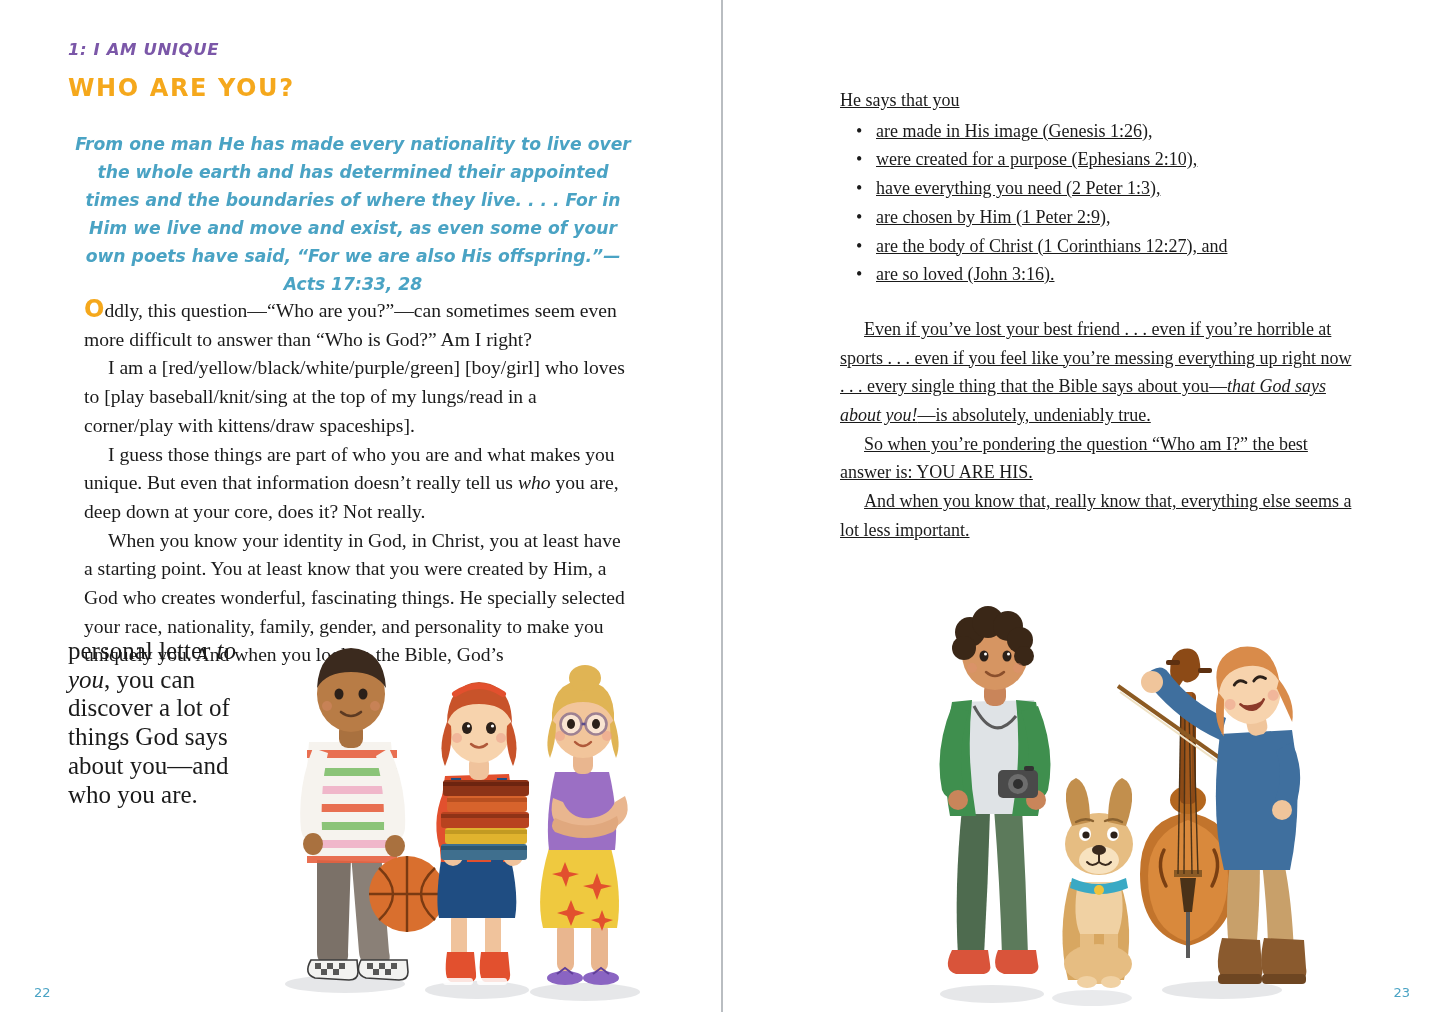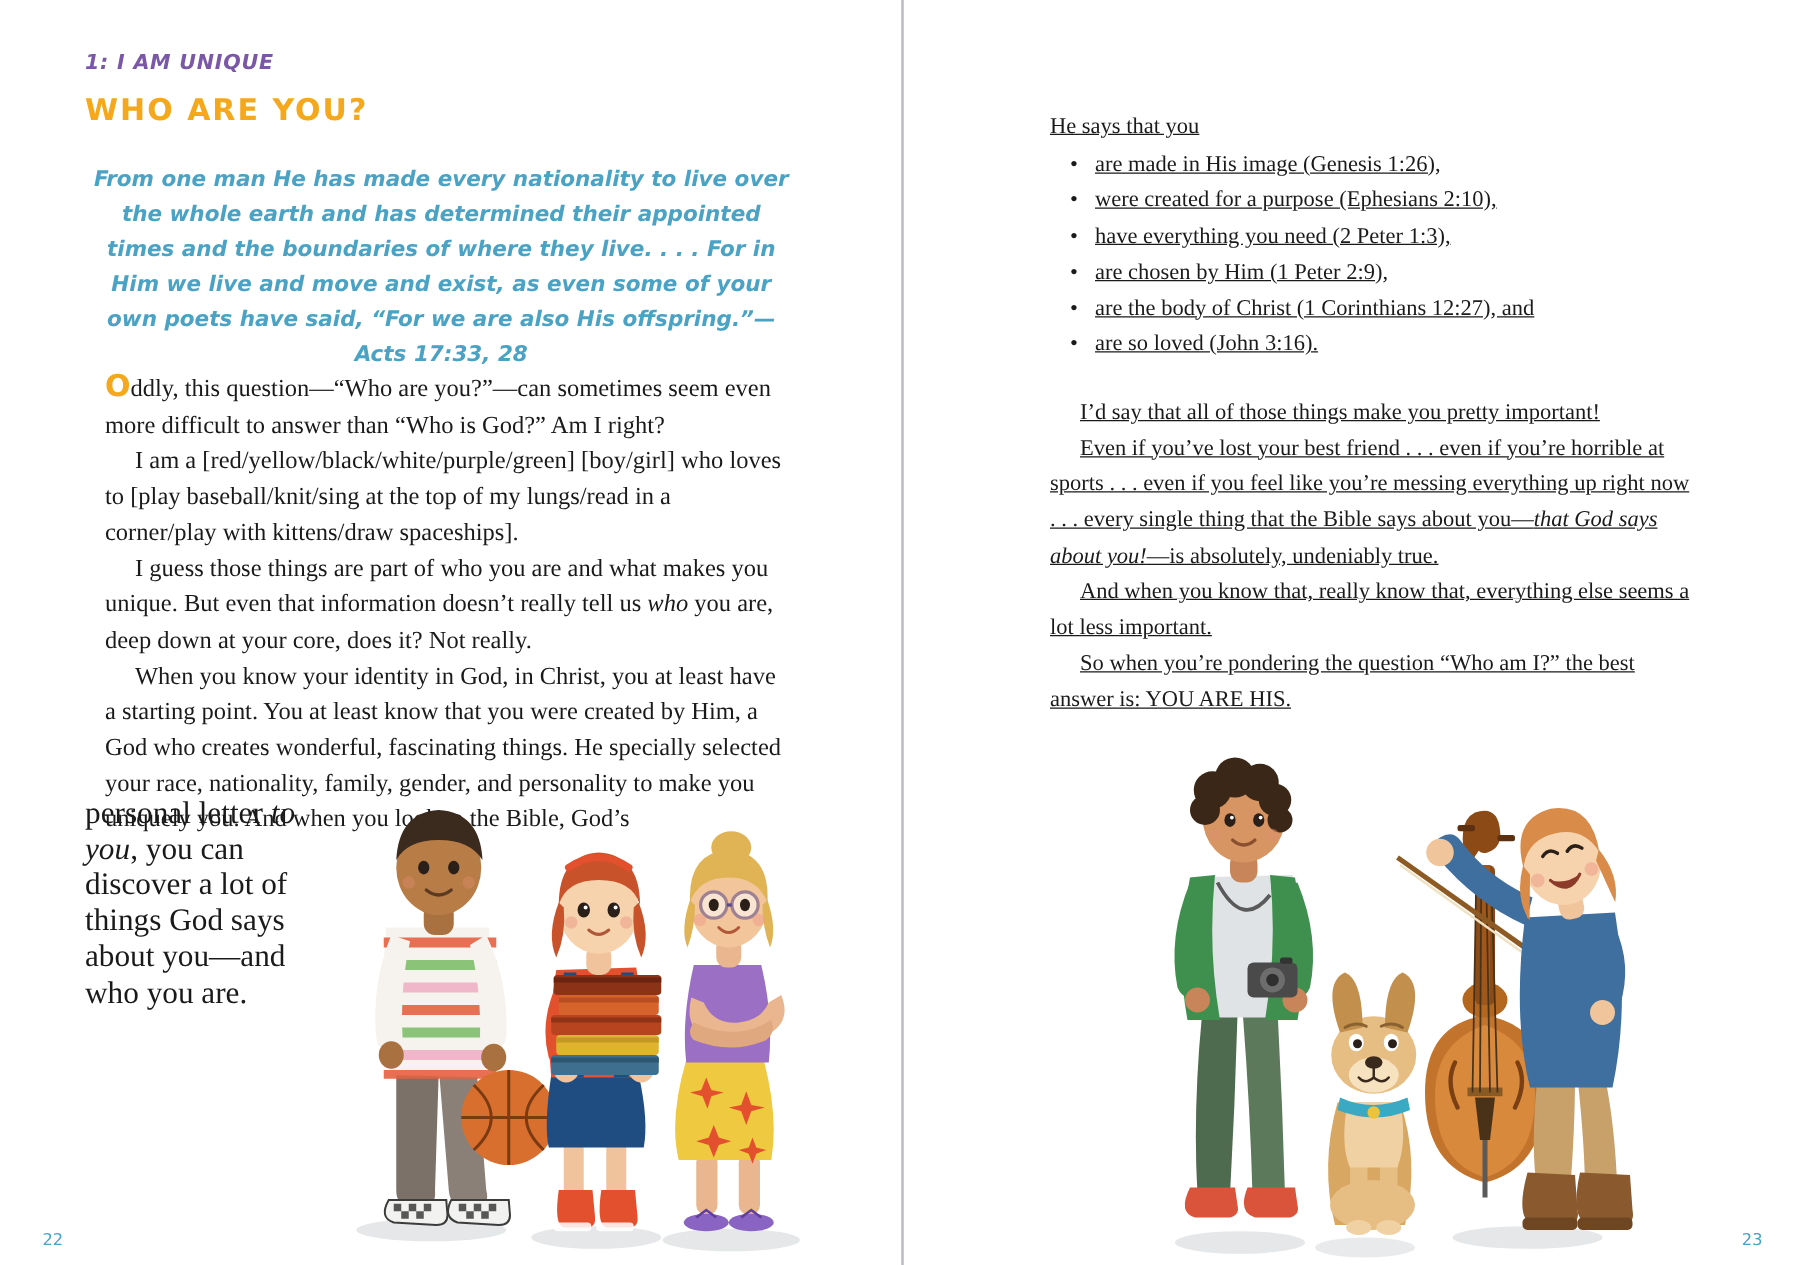--- a/index.html
+++ b/index.html
@@ -334,24 +334,23 @@
       <p class="noindent">He says that you</p>
       <ul class="bullets">
         <li>are made in His image (Genesis 1:26),</li>
         <li>were created for a purpose (Ephesians 2:10),</li>
         <li>have everything you need (2 Peter 1:3),</li>
         <li>are chosen by Him (1 Peter 2:9),</li>
         <li>are the body of Christ (1 Corinthians 12:27), and</li>
         <li>are so loved (John 3:16).</li>
       </ul>
       <div class="gap"></div>
-      <p>I’d say that all of those things make you pretty important!</p>
       <p><span>Even if you’ve lost your best friend . . . even if you’re horrible at sports . . . even if you feel like you’re messing everything up right now . . . every single thing that the Bible says about you—</span><em>that God says about you!</em><span>—is absolutely, undeniably true.</span></p>
+      <p>So when you’re pondering the question “Who am I?” the best answer is: YOU ARE HIS.</p>
       <p>And when you know that, really know that, everything else seems a lot less important.</p>
-      <p>So when you’re pondering the question “Who am I?” the best answer is: YOU ARE HIS.</p>
     </div>
 
     <div class="illo" style="left:190px; top:570px; width:480px; height:430px;">
       <svg width="480" height="430" viewBox="0 0 480 430" xmlns="http://www.w3.org/2000/svg">
 
         <ellipse cx="80" cy="412" rx="52" ry="9" fill="#9aa0a8" opacity="0.25"></ellipse>
         <ellipse cx="180" cy="416" rx="40" ry="8" fill="#9aa0a8" opacity="0.22"></ellipse>
         <ellipse cx="310" cy="408" rx="60" ry="9" fill="#9aa0a8" opacity="0.25"></ellipse>
 
         <g>

